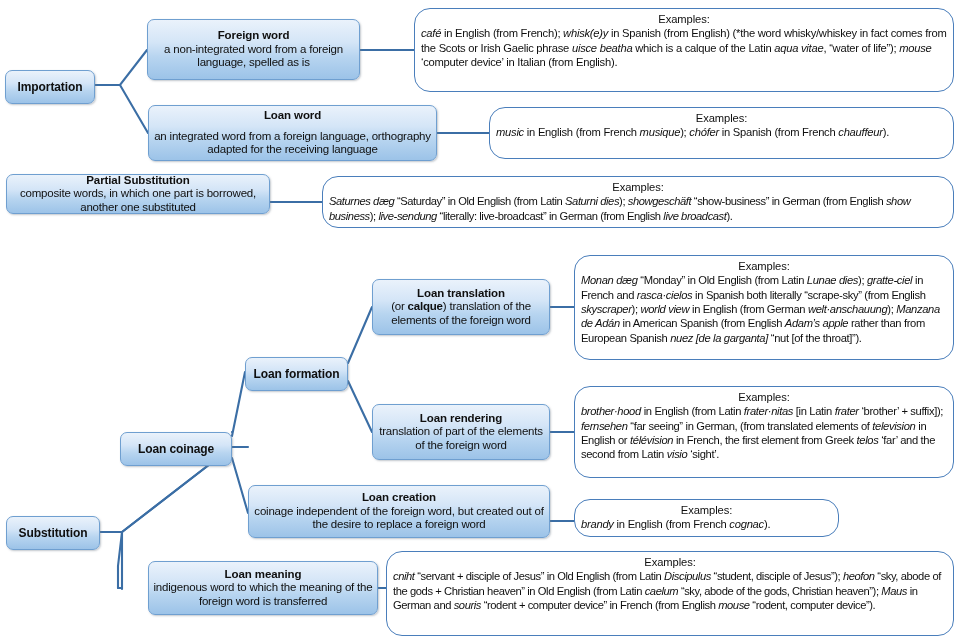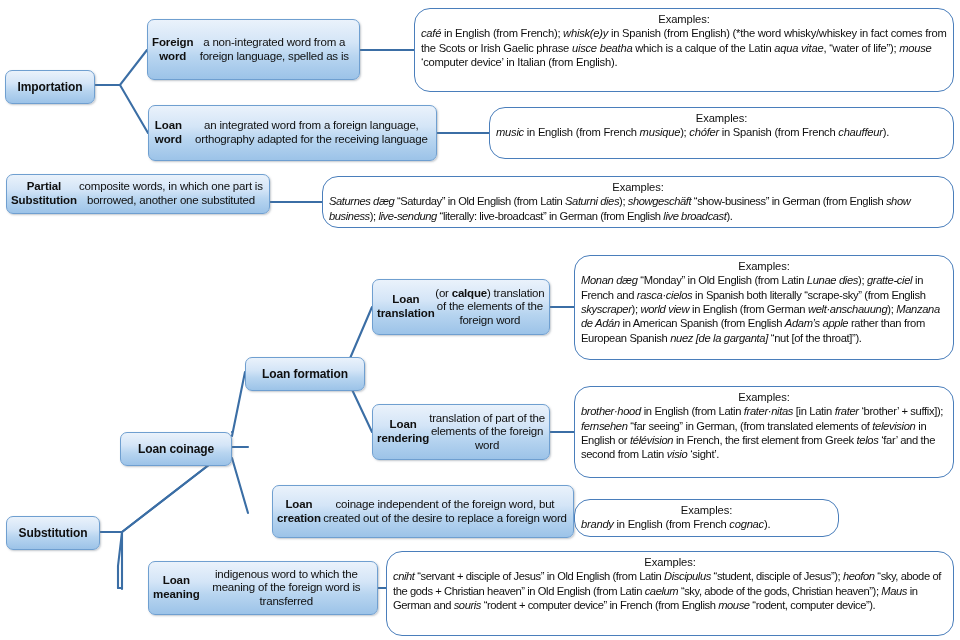--- a/index.html
+++ b/index.html
@@ -22,21 +22,21 @@
     pointer-events: none;
   }
   .node {
     position: absolute;
     box-sizing: border-box;
     border: 1px solid #6f9fd0;
     border-radius: 7px;
     background: linear-gradient(to bottom, #eaf2fb 0%, #d4e5f7 38%, #b8d5f0 62%, #9cc3e8 100%);
     box-shadow: 1px 1px 2px rgba(120,130,145,0.45);
     display: flex;
-    flex-direction: row;
+    flex-direction: column;
     align-items: center;
     justify-content: center;
     text-align: center;
     color: #0f0f0f;
     padding: 16px 4px;
     line-height: 1.18;
   }
   .node .ttl {
     font-weight: bold;
     font-size: 11.5px;
@@ -147,35 +147,35 @@
   </div>
 
   <div class="node small" style="left:6px; top:516px; width:94px; height:32px;">
     <span class="ttl">Substitution</span>
   </div>
 
   <div class="node small" style="left:120px; top:432px; width:112px; height:30px;">
     <span class="ttl">Loan coinage</span>
   </div>
 
-  <div class="node small" style="left:245px; top:357px; width:120px; height:30px;">
+  <div class="node small" style="left:245px; top:357px; width:103px; height:30px;">
     <span class="ttl">Loan formation</span>
   </div>
 
   <div class="node" style="left:372px; top:279px; width:178px; height:56px;">
     <span class="ttl">Loan translation</span>
     <span class="dsc">(or <b>calque</b>) translation of the elements of the foreign word</span>
   </div>
 
   <div class="node" style="left:372px; top:404px; width:178px; height:56px;">
     <span class="ttl">Loan rendering</span>
     <span class="dsc">translation of part of the elements of the foreign word</span>
   </div>
 
-  <div class="node" style="left:248px; top:485px; width:302px; height:53px;margin-left:24px;">
+  <div class="node" style="left:248px; top:485px; width:302px; height:53px;">
     <span class="ttl">Loan creation</span>
     <span class="dsc">coinage independent of the foreign word, but created out of the desire to replace a foreign word</span>
   </div>
 
   <div class="node" style="left:122px; top:561px; width:230px; height:54px;margin-left:26px;">
     <span class="ttl">Loan meaning</span>
     <span class="dsc">indigenous word to which the meaning of the foreign word is transferred</span>
   </div>
 
   <div class="exbox" style="left:414px; top:8px; width:540px; height:84px;">

